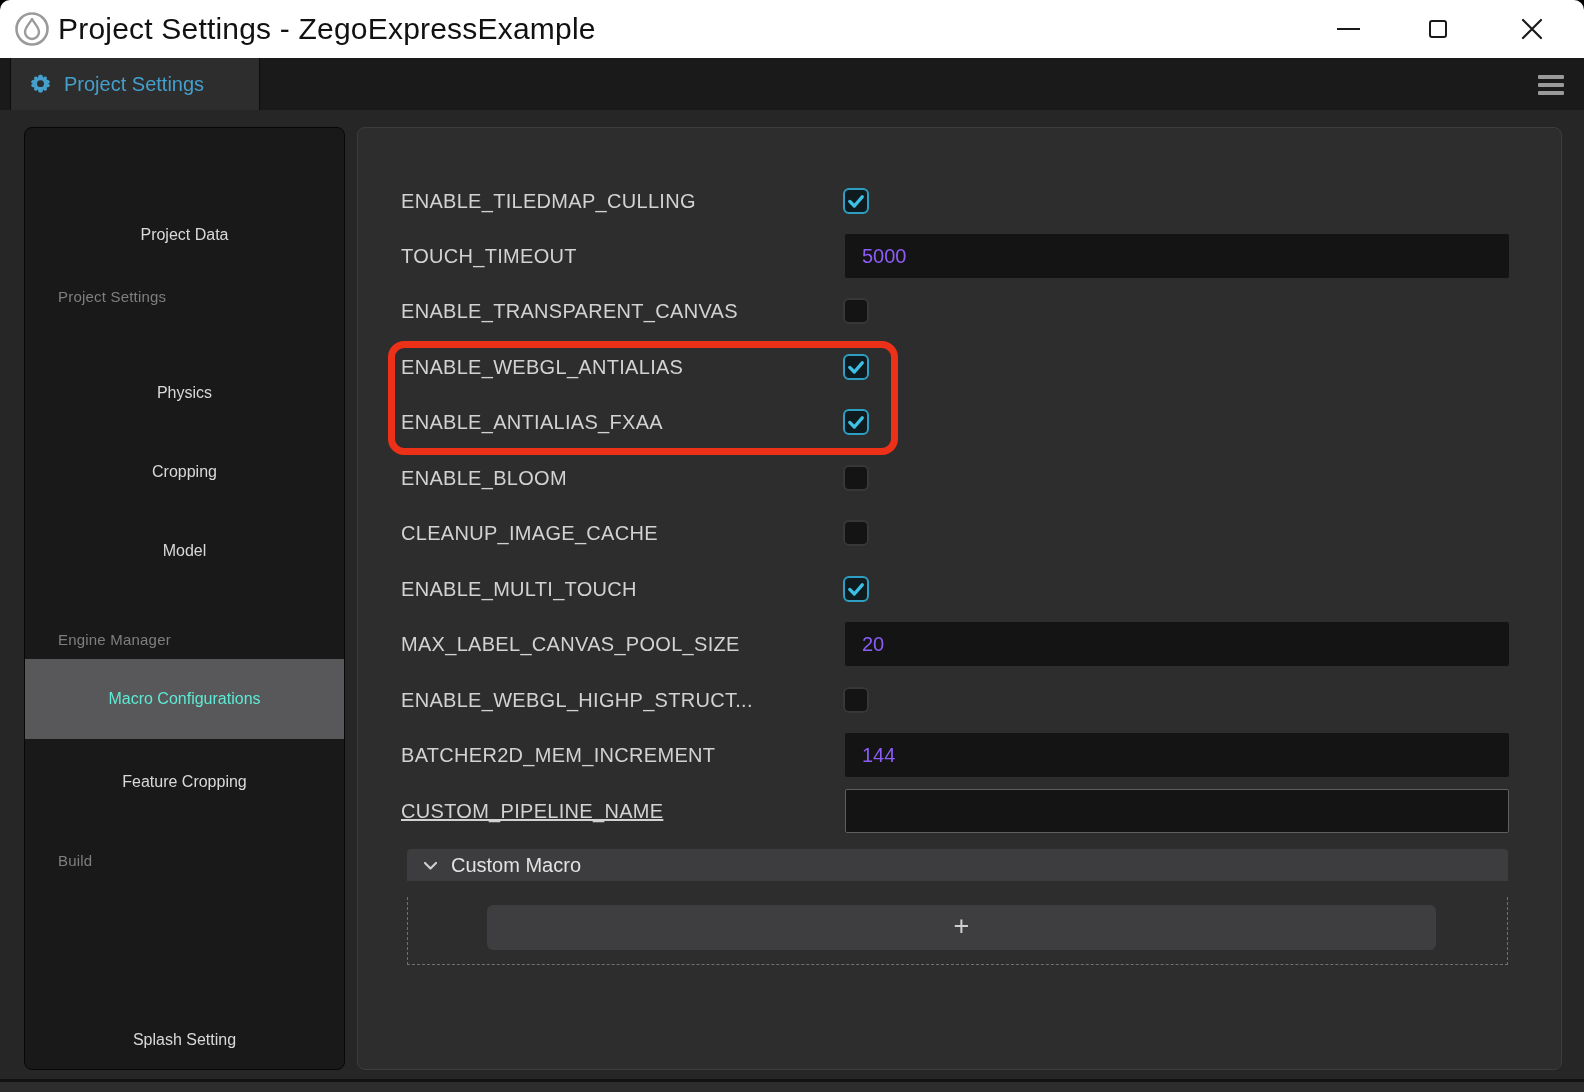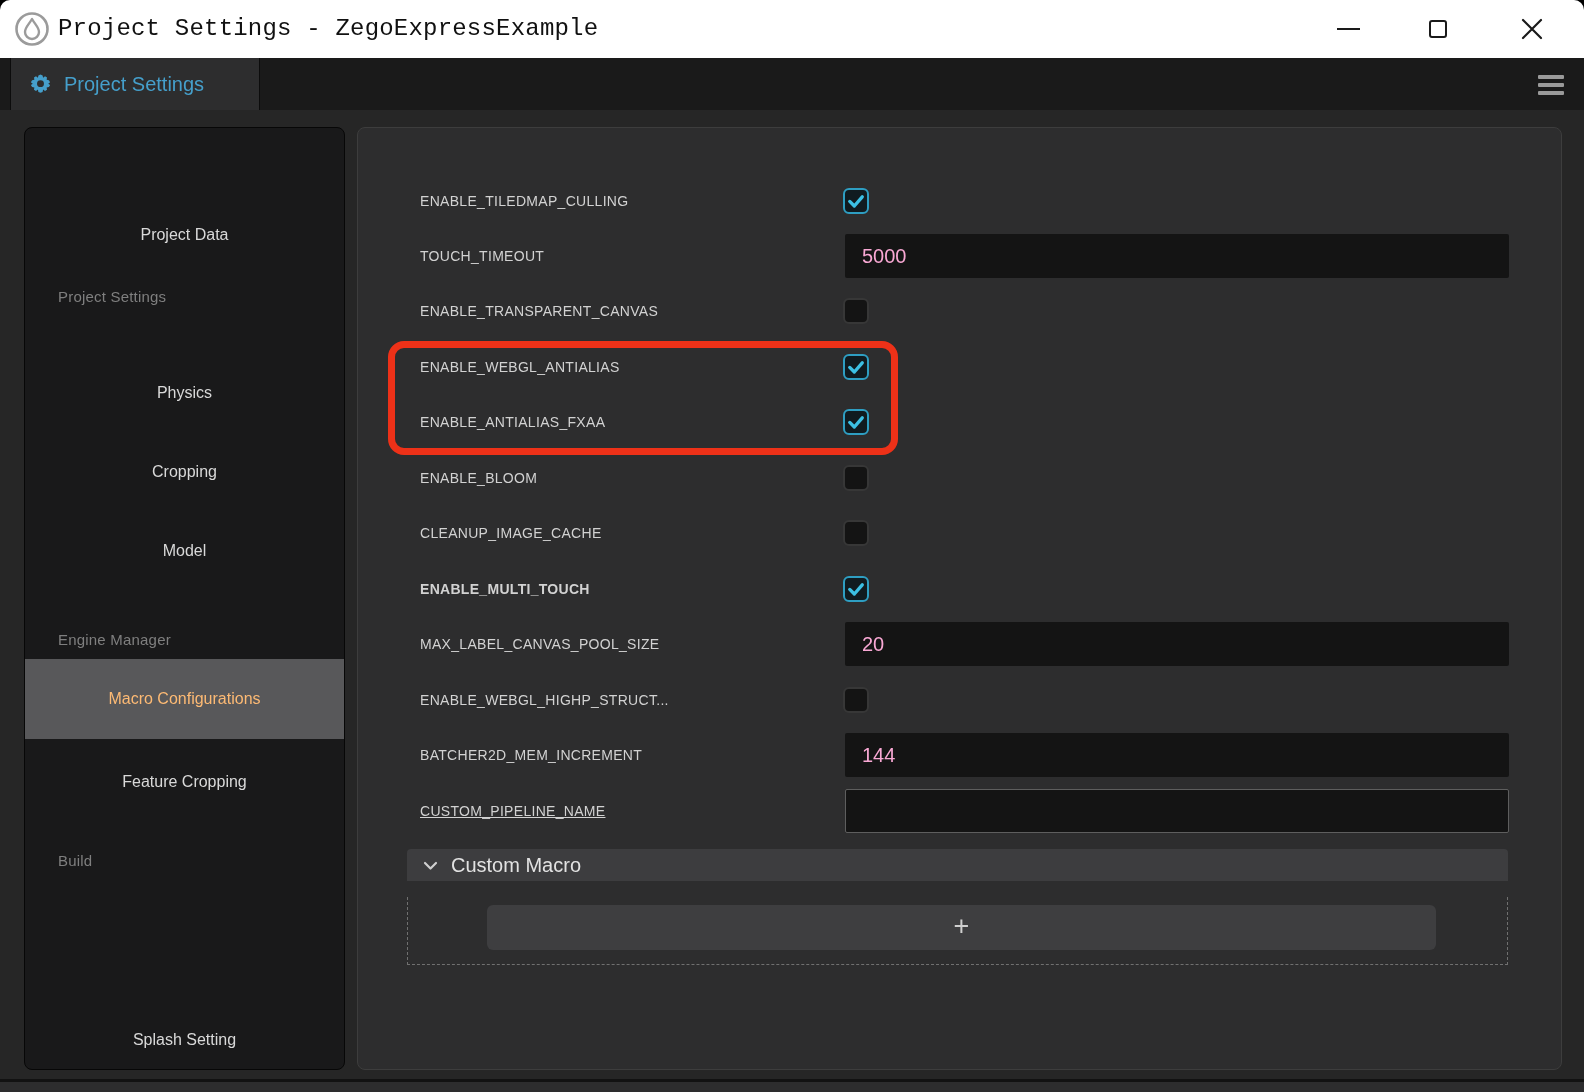--- a/index.html
+++ b/index.html
@@ -6,21 +6,21 @@
   *{box-sizing:border-box;}
   body{font-family:"Liberation Sans", sans-serif;}
   #window{
     position:relative;width:1584px;height:1092px;margin:0 auto;
     background:#262626;border-radius:10px 10px 0 0;overflow:hidden;
   }
   
   .titlebar{position:absolute;left:0;top:0;width:1584px;height:58px;background:#ffffff;}
   .titlebar .app-icon{position:absolute;left:14px;top:11px;width:36px;height:36px;}
   .titlebar .title{position:absolute;left:58px;top:0;height:58px;line-height:58px;
-    font-size:24px;color:#111;letter-spacing:.2px;font-family:Liberation Mono, monospace;}
+    font-size:30px;color:#111;letter-spacing:.2px;}
   .win-btn{position:absolute;top:0;width:46px;height:58px;display:flex;align-items:center;justify-content:center;cursor:pointer;}
   .win-btn.min{left:1325px;}
   .win-btn.max{left:1415px;}
   .win-btn.close{left:1509px;}
   .min-glyph{width:23px;height:2px;background:#1a1a1a;}
   .max-glyph{width:18px;height:18px;border:2px solid #1a1a1a;border-radius:3px;}
   
   .tabbar{position:absolute;left:0;top:58px;width:1584px;height:52px;background:#1a1a1a;}
   .tab{position:absolute;left:10px;top:0;width:250px;height:52px;background:#2d2d2e;
     border-left:1px solid #0c0c0c;border-right:1px solid #0c0c0c;
@@ -32,32 +32,32 @@
   .hamburger div{height:4px;background:#9a9a9a;border-radius:1px;}
   
   .sidebar{position:absolute;left:24px;top:127px;width:321px;height:943px;
     background:#19191a;border:1px solid #070707;border-radius:8px;}
   .mainpanel{position:absolute;left:357px;top:127px;width:1205px;height:943px;
     background:#2d2d2e;border:1px solid #3d3d3d;border-radius:8px;}
   
   .side-section-label{position:absolute;left:33px;font-size:15px;color:#7f7f7f;letter-spacing:.2px;}
   .side-item{position:absolute;left:0;width:100%;height:40px;line-height:40px;text-align:center;
     font-size:16px;color:#d9d9d9;cursor:pointer;}
-  .side-item.selected{height:80px;line-height:80px;background:var(--selected,#58585a);color:#fdba74;}
-  
-  .row-label{position:absolute;left:420px;width:430px;height:44px;line-height:44px;
-    font-size:14px;color:#d2d2d2;letter-spacing:.3px;white-space:nowrap;}
+  .side-item.selected{height:80px;line-height:80px;background:var(--selected,#58585a);color:#5eead4;}
+  
+  .row-label{position:absolute;left:401px;width:430px;height:44px;line-height:44px;
+    font-size:20px;color:#d2d2d2;letter-spacing:.3px;white-space:nowrap;}
   .checkbox{position:absolute;left:843px;width:26px;height:26px;border-radius:6px;
     background:#141414;border:2px solid #373737;cursor:pointer;}
   .checkbox .check{display:none;position:absolute;left:1px;top:1px;width:20px;height:20px;}
   .checkbox.checked{background:#101b20;border:2px solid var(--checkbox_border,#2e9ec2);}
   .checkbox.checked .check{display:block;}
   .checkbox .check path{fill:none;stroke:var(--check,#3cc0e4);stroke-width:4;stroke-linecap:round;stroke-linejoin:round;}
   .value-input{position:absolute;left:845px;width:664px;height:44px;background:#141414;
-    border:none;border-radius:2px;color:#f9a8d4;font-size:20px;padding:0 0 0 17px;
+    border:none;border-radius:2px;color:#8b5cf6;font-size:20px;padding:0 0 0 17px;
     font-family:"Liberation Sans", sans-serif;outline:none;}
   .value-input.outlined{border:1px solid #5e5e5e;}
   
   .highlight-rect{position:absolute;left:388px;top:341px;width:510px;height:114px;
     border:7px solid var(--highlight,#ed3118);border-radius:16px;pointer-events:none;}
   
   .cm-header{position:absolute;left:407px;top:849px;width:1101px;height:32px;background:#3d3d3f;
     border-radius:4px 4px 0 0;display:flex;align-items:center;cursor:pointer;}
   .cm-header .chev{margin-left:14px;width:19px;height:19px;}
   .cm-header .chev path{fill:none;stroke:#cfcfcf;stroke-width:2.2;stroke-linecap:round;stroke-linejoin:round;}
@@ -158,21 +158,21 @@
   <div class="row-label" style="top:456px;">ENABLE_BLOOM</div>
   <div class="checkbox" style="top:465px;">
     
   </div>
 
   <div class="row-label" style="top:511px;">CLEANUP_IMAGE_CACHE</div>
   <div class="checkbox" style="top:520px;">
     
   </div>
 
-  <div class="row-label" style="top:567px;font-weight:bold;">ENABLE_MULTI_TOUCH</div>
+  <div class="row-label" style="top:567px;">ENABLE_MULTI_TOUCH</div>
   <div class="checkbox checked" style="top:576px;">
     <svg class="check" viewBox="0 0 24 24">
         <path d="M4.5 12.5l5.5 5.5 9.5-11"></path>
       </svg>
   </div>
 
   <div class="row-label" style="top:622px;">MAX_LABEL_CANVAS_POOL_SIZE</div>
   <input class="value-input" style="top: 622px;" value="20">
 
   <div class="row-label" style="top:678px;">ENABLE_WEBGL_HIGHP_STRUCT...</div>

